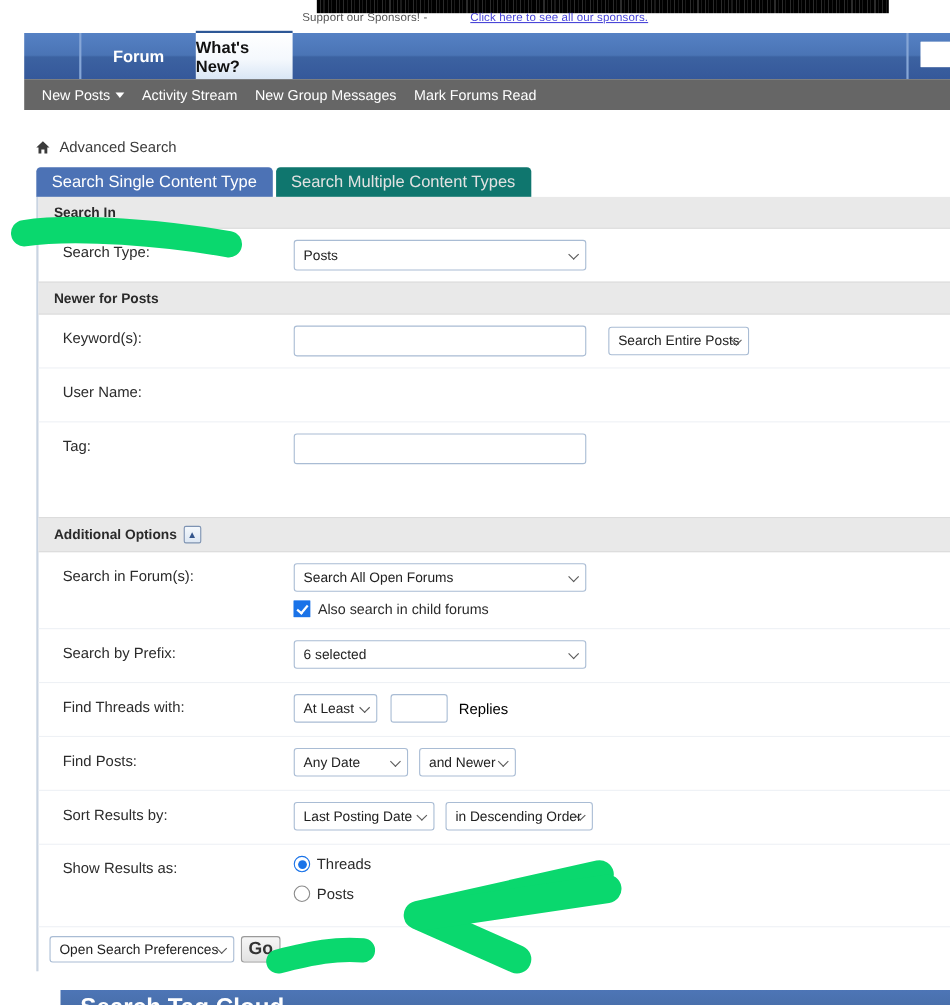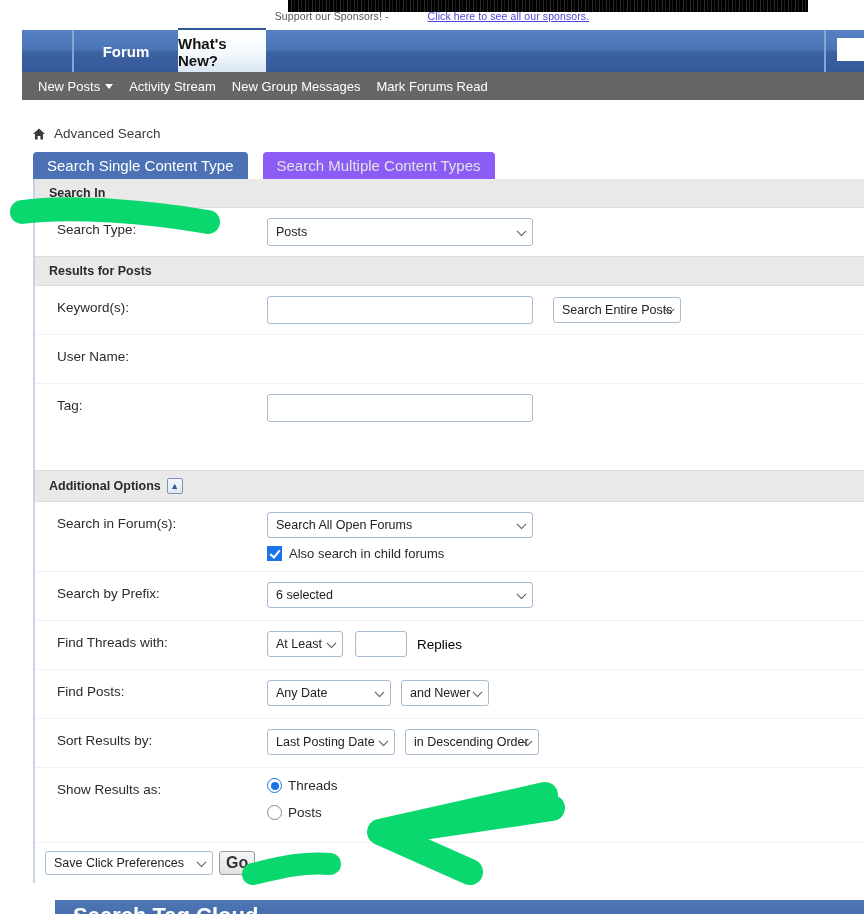--- a/index.html
+++ b/index.html
@@ -173,23 +173,23 @@
     font-size: 15px;
     border-radius: 4px 4px 0 0;
     white-space: nowrap;
   }
   .ctab.active {
     background: #4c72b5;
     color: #ffffff;
     font-weight: normal;
   }
   .ctab.inactive {
-    background: #8b5cf6;
+    background: #0f766e;
     color: #e2e2e2;
-    margin-left: 15px;
+    margin-left: 3px;
   }
 
   
   .panel {
     position: absolute;
     left: 33px;
     top: 179px;
     width: 845px;
     background: #ffffff;
     border-left: 2px solid #c9d4e2;
@@ -429,21 +429,21 @@
       <div class="flabel">Search Type:</div>
       <div class="fctl">
         <div class="fakeselect" style="width:266px;height:28px;">
           <span>Posts</span>
           <span class="chev"></span>
         </div>
       </div>
     </div>
 
     <div class="sec-header" style="border-top:1px solid #dcdcdc;">
-      <span>Results for Posts</span>
+      <span>Newer for Posts</span>
     </div>
 
     <div class="frow">
       <div class="flabel">Keyword(s):</div>
       <div class="fctl">
         <input class="txtinput" style="width: 266px;" type="text" value="">
         <div class="fakeselect" style="width:128px;height:26px;margin-left:20px;margin-top:1px;">
           <span>Search Entire Posts</span>
           <span class="chev"></span>
         </div>
@@ -500,21 +500,21 @@
           <span class="chev"></span>
         </div>
         <input class="txtinput" style="width: 52px; height: 26px; margin-left: 12px;" type="text" value="">
         <span style="font-size:13.5px;margin-left:10px;">Replies</span>
       </div>
     </div>
 
     <div class="frow">
       <div class="flabel">Find Posts:</div>
       <div class="fctl" style="align-items:center;">
-        <div class="fakeselect" style="width:124px;height:26px;text-align:center;">
+        <div class="fakeselect" style="width:104px;height:26px;text-align:center;">
           <span>Any Date</span>
           <span class="chev"></span>
         </div>
         <div class="fakeselect" style="width:88px;height:26px;margin-left:10px;">
           <span>and Newer</span>
           <span class="chev"></span>
         </div>
       </div>
     </div>
 
@@ -541,21 +541,21 @@
         </div>
         <div class="radioline">
           <span class="radio"></span>
           <span>Posts</span>
         </div>
       </div>
     </div>
 
     <div class="footer-bar">
       <div class="fakeselect" style="width:168px;height:24px;">
-        <span>Save Click Preferences</span>
+        <span>Open Search Preferences</span>
         <span class="chev"></span>
       </div>
       <div class="go-btn">Go</div>
     </div>
   </div>
 
   <div class="bottom-block">Search Tag Cloud</div>
 
   <svg class="anno" viewBox="0 0 864 914">
     <g fill="none" stroke="#0ad86e" stroke-linecap="round" stroke-linejoin="round">

